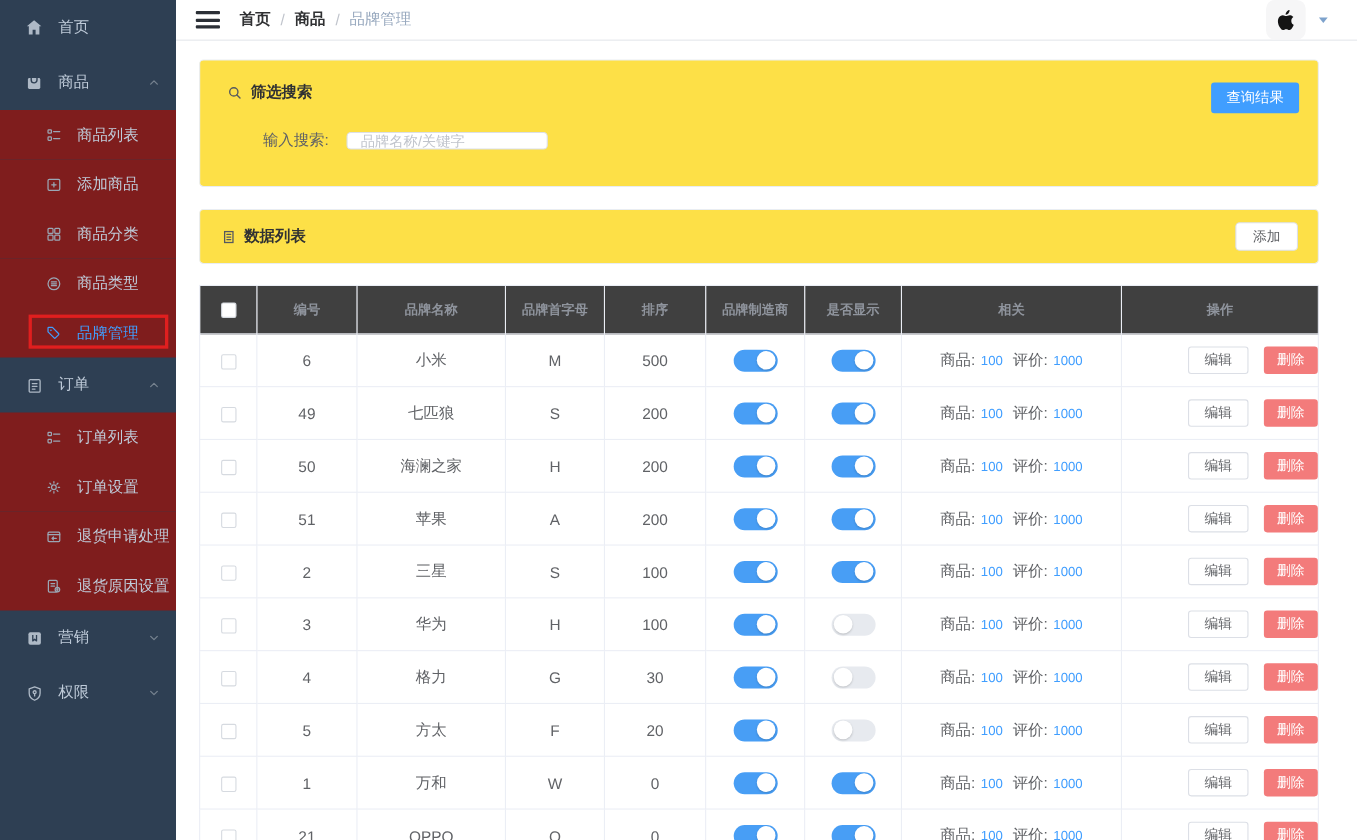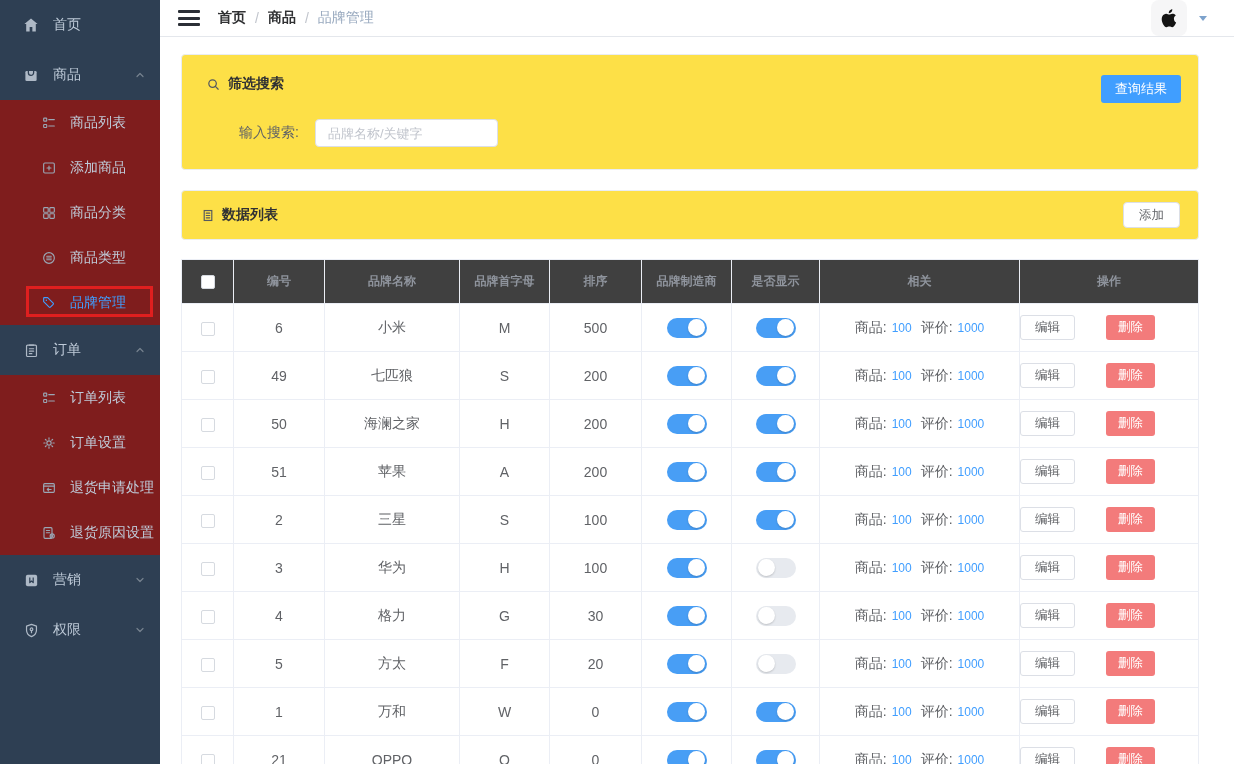--- a/index.html
+++ b/index.html
@@ -42,21 +42,21 @@
 
   
   .filter-card { height:116px; padding:20px 17px 0 24px; position:relative; }
   .filter-head { display:flex; align-items:flex-start; }
   .filter-title { display:flex; align-items:center; font-size:14px; color:#303133; font-weight:600; }
   .filter-title .t-icon { display:inline-flex; margin-right:7px; color:#55595f; }
   .btn-primary { margin-left:auto; background:#409eff; color:#fff; border:none; border-radius:3px;
     height:28px; padding:0 14px; font-size:13px; cursor:pointer; font-family:inherit; }
   .filter-row { display:flex; align-items:center; margin-top:16px; padding-left:33px; }
   .filter-label { font-size:14px; color:#606266; }
-  .filter-input { margin-left:16px; width:183px; height:28px; border:1px solid #dcdfe6; border-radius:4px;
+  .filter-input { margin-left:16px; width:183px; height:16px; border:1px solid #dcdfe6; border-radius:4px;
     padding:0 12px; font-size:13px; color:#606266; font-family:inherit; outline:none; }
   .filter-input::placeholder { color:#c0c4cc; }
 
   
   .list-card { margin-top:20px; height:50px; display:flex; align-items:center; padding:0 18px 0 19px; }
   .list-title { display:flex; align-items:center; font-size:14px; color:#303133; font-weight:600; }
   .list-title .t-icon { display:inline-flex; margin-right:7px; color:#55595f; }
   .btn-plain { margin-left:auto; background:#fff; border:1px solid #dcdfe6; border-radius:4px; color:#606266;
     height:26px; padding:0 15px; font-size:12.5px; cursor:pointer; font-family:inherit; }
 
@@ -71,21 +71,21 @@
   .switch::after { content:""; position:absolute; top:1.5px; left:2px; width:17px; height:17px; border-radius:50%;
     background:#fff; box-shadow:0 1px 2px rgba(0,0,0,.18); }
   .switch.on { background:#489ef5; }
   .switch.on::after { left:auto; right:2px; }
 
   .related-cell { font-size:13px; color:#606266; }
   .related-cell a { color:#409eff; text-decoration:none; font-size:12px; cursor:pointer; }
   .related-cell .lbl { margin-right:5px; }
   .related-cell .num { margin-right:9px; }
 
-  .actions { display:flex; justify-content:flex-start; gap:31px; }
+  .actions { display:flex; justify-content:flex-end; gap:14px; }
   .btn-edit { background:#fff; border:1px solid #dcdfe6; border-radius:3px; color:#606266;
     height:25px; padding:0 14px; font-size:12.5px; cursor:pointer; font-family:inherit; }
   .btn-delete { background:#f37b7b; border:none; border-radius:3px; color:#fff;
     height:25px; padding:0 12px; font-size:12.5px; cursor:pointer; font-family:Liberation Serif, serif; }
 
   svg { display:block; }
 </style>
 </head>
 <body>
 

